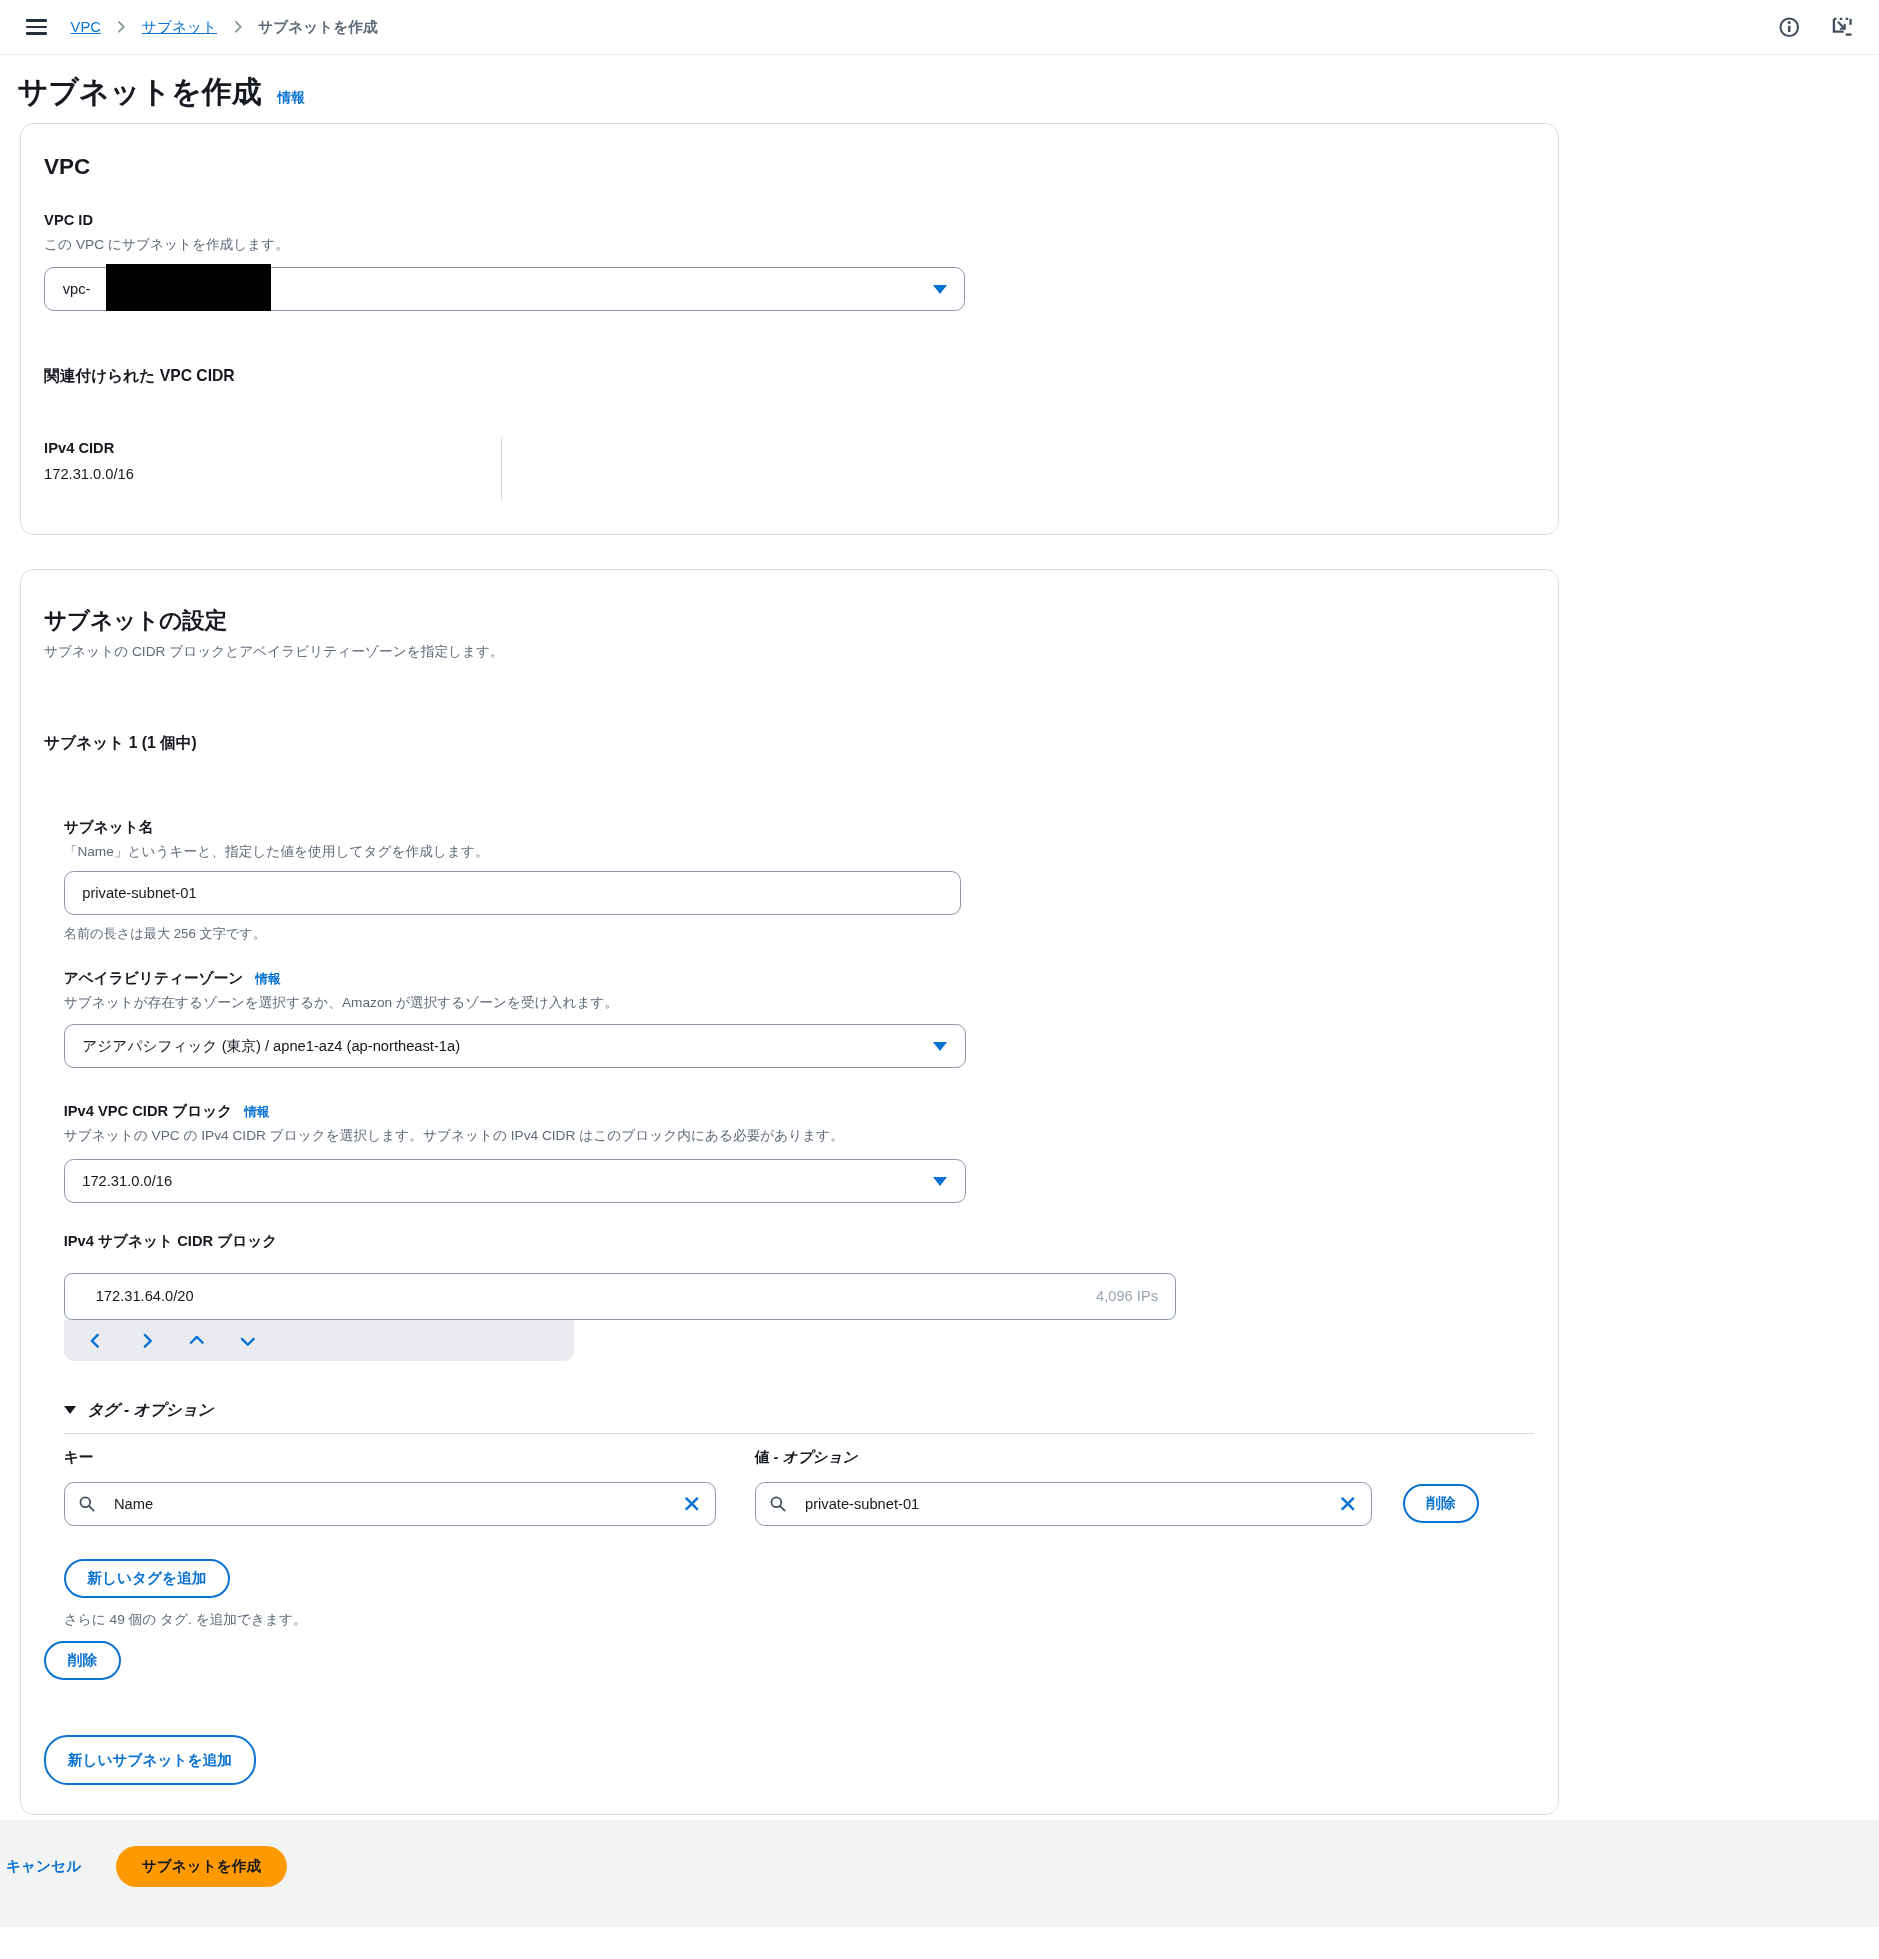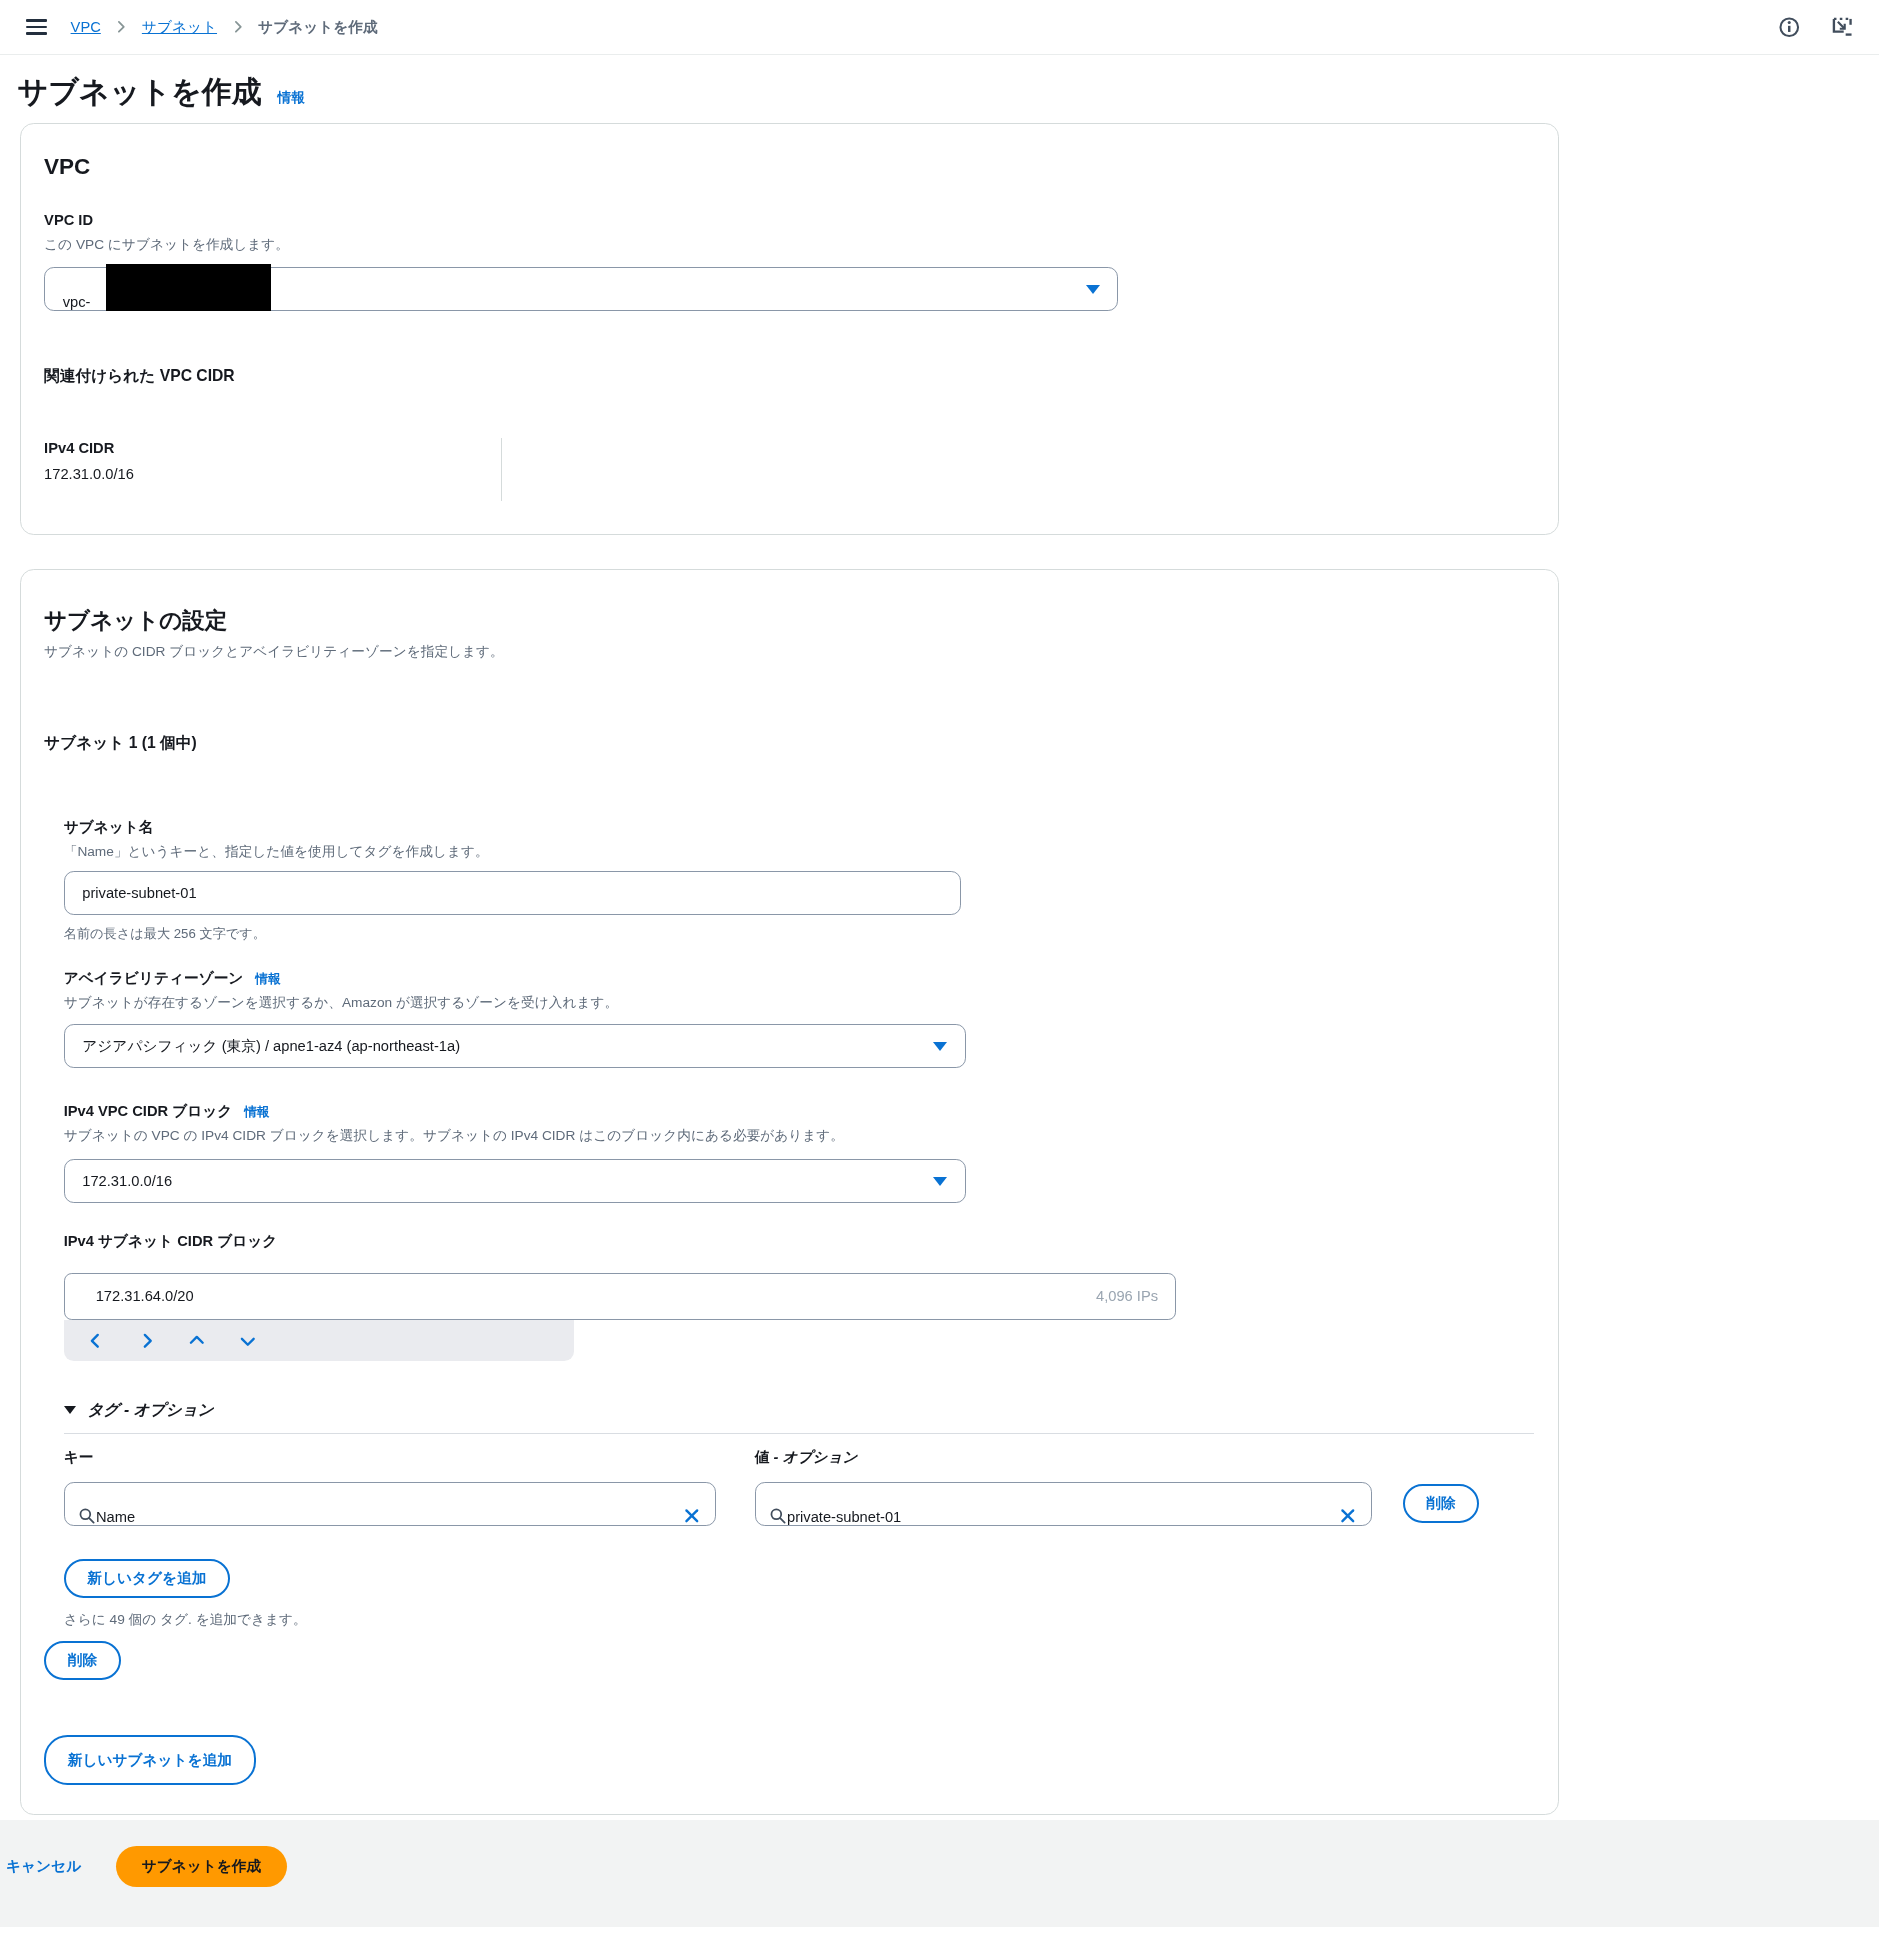--- a/index.html
+++ b/index.html
@@ -56,21 +56,21 @@
     border-top:9.8px solid #0972d3;
   }
   input.raw {
     border:none; outline:none; background:transparent; font-size:14.7px;
     font-family:"Liberation Sans","DejaVu Sans",sans-serif; color:#16191f;
     width:100%; padding:0;
   }
 
   
   .vpc-id-label { margin-top:29px; }
-  #vpc-select { width:1074px; margin-top:11.8px;align-items:flex-end; }
+  #vpc-select { width:921px; margin-top:11.8px; }
   .redact-box { position:absolute; left:61px; top:-3.9px; width:165px; height:47px; background:#000; }
   .assoc-heading { font-size:15.7px; font-weight:700; margin-top:55px; }
   .cidr-cols { display:flex; margin-top:51px; padding-bottom:33px; }
   .cidr-col { width:457px; min-height:63px; }
   .cidr-divider { border-left:1px solid #d5dbdb; min-height:63px; }
   .cidr-value { font-size:14.7px; margin-top:7.8px; }
 
   
   .subnet-counter { font-size:15.7px; font-weight:700; margin-top:71px; }
   .inner { margin-left:19.6px; }
@@ -97,21 +97,21 @@
                     border-top:8.8px solid #16191f; }
   .tag-header-label { font-size:15.7px; font-weight:700; font-style:italic; }
   .tag-divider { border:none; border-top:1px solid #d9dde2; margin:11.8px 0 0; }
 
   .tag-labels { display:flex; margin-top:13.7px; }
   .tag-label-key { width:691px; }
   .optional-italic { font-style:italic;margin-top:32px; }
   .tag-row { display:flex; margin-top:13.7px; align-items:center; }
   .search-box {
     height:44px; border:1px solid #8a97a8; border-radius:9.8px; background:#fff;
-    display:flex; align-items:flex-end; padding:0 13.7px; gap:0;
+    display:flex; align-items:center; padding:0 13.7px; gap:18px;
   }
   .search-box input.raw { flex:1; }
   .clear-x { cursor:pointer; flex:0 0 auto; display:flex; }
   .key-box { width:652px; }
   .value-box { width:617px; margin-left:39px; }
 
   .pill-btn {
     border:2px solid #0972d3; color:#0972d3; background:#fff;
     font-size:14.7px; font-weight:700; height:39px; padding:0 21.6px;
     border-radius:21.6px; cursor:pointer;

